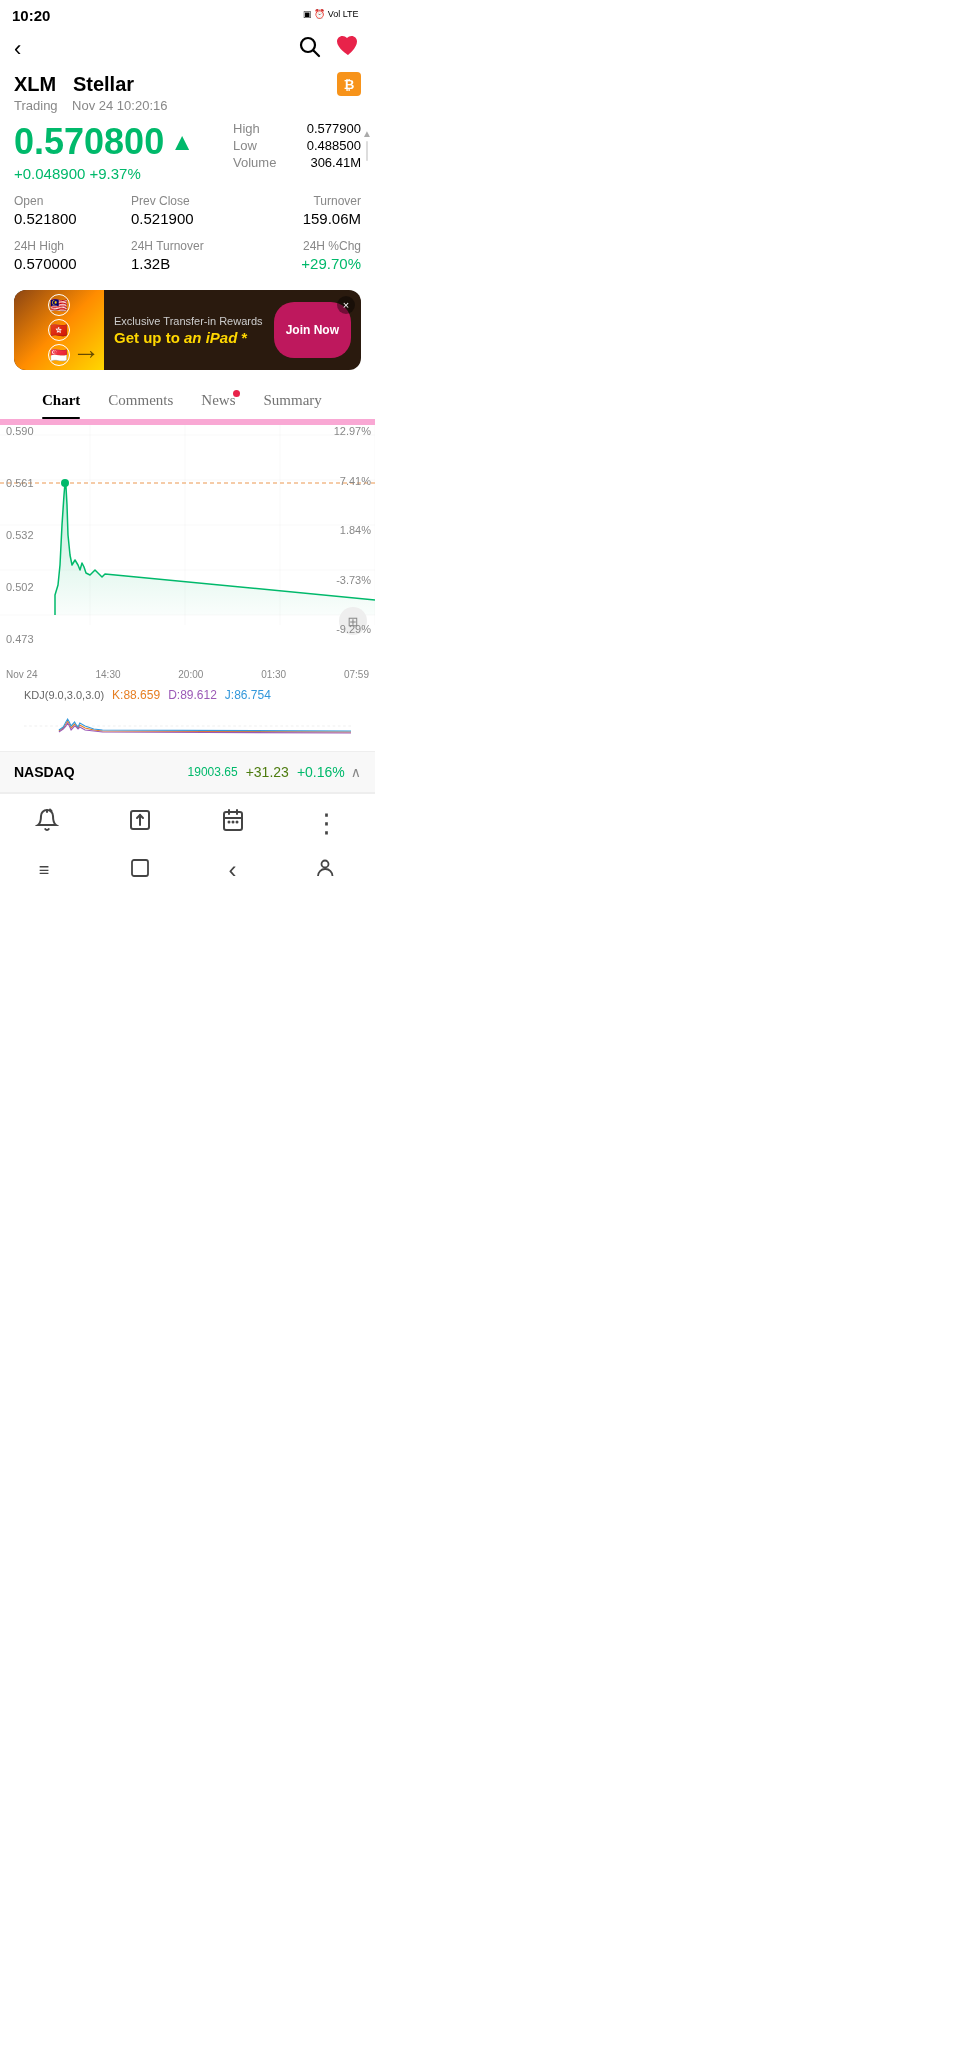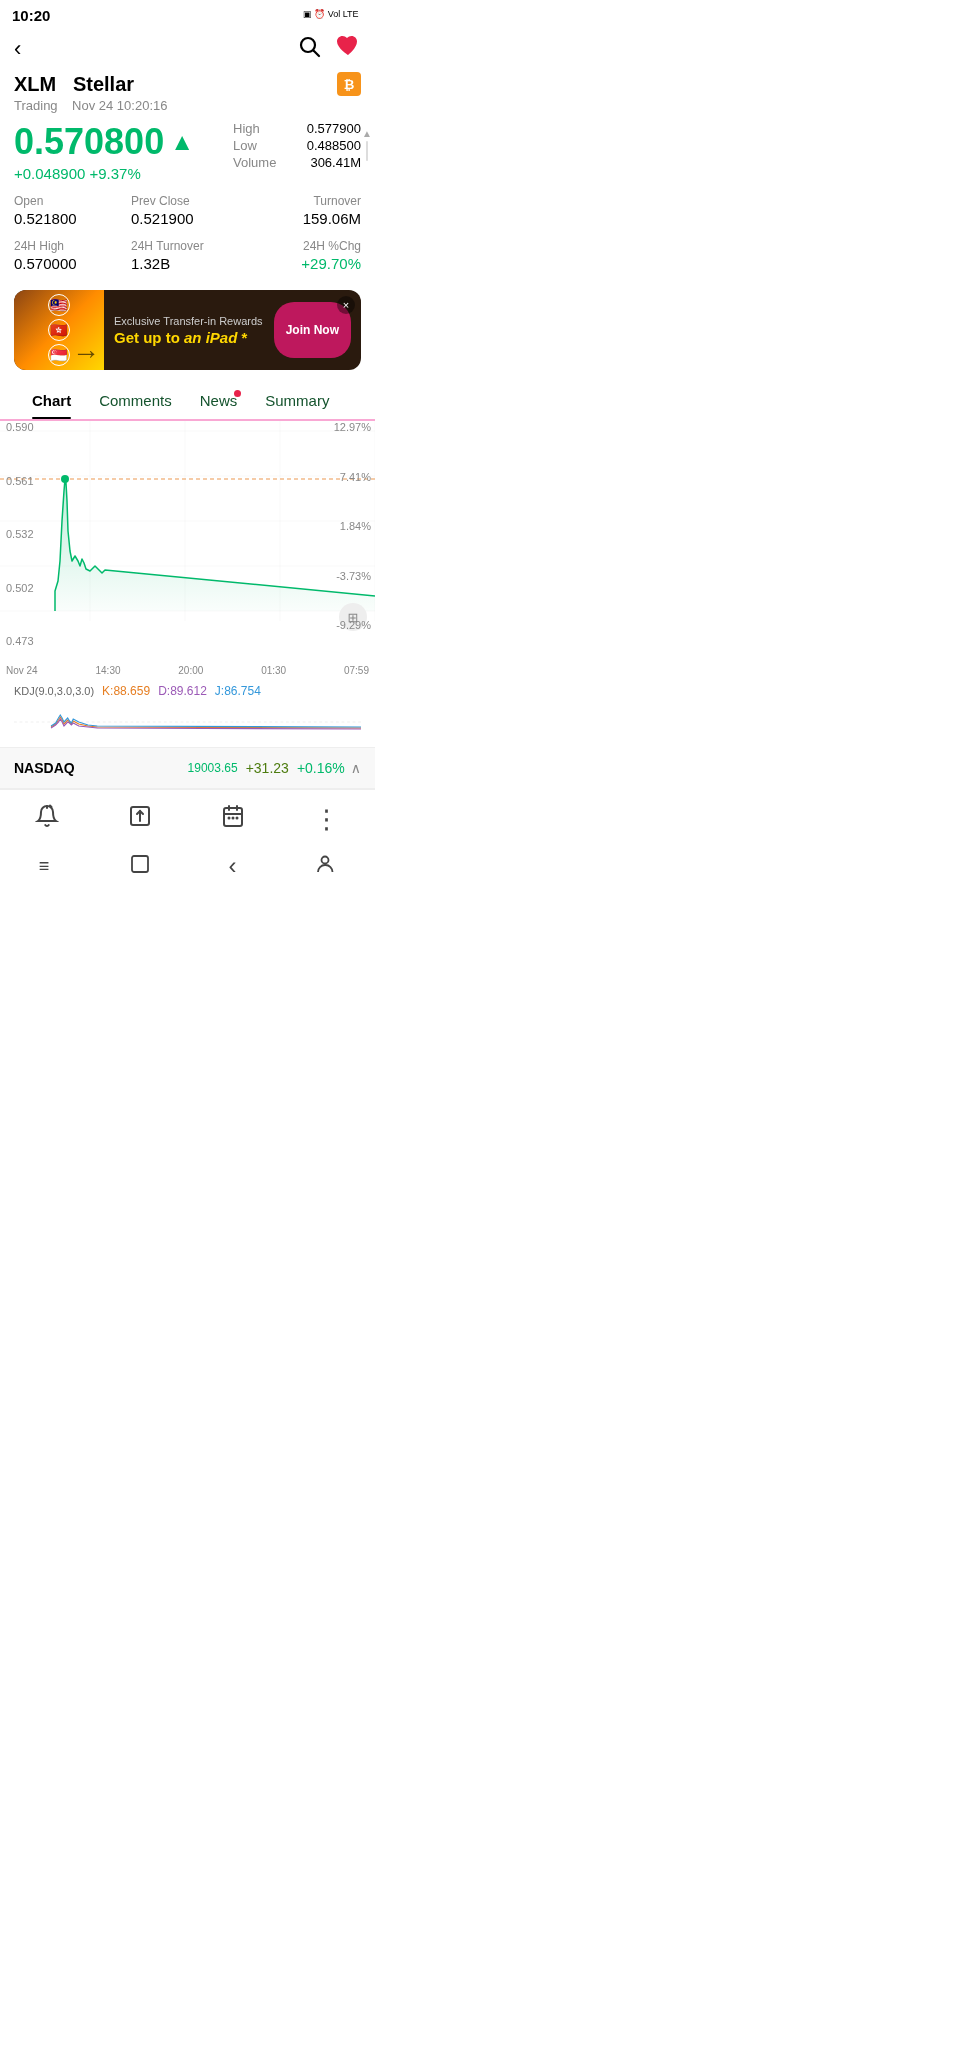--- a/index.html
+++ b/index.html
@@ -249,28 +249,29 @@
       display: flex;
       align-items: center;
       justify-content: center;
       font-size: 11px;
       cursor: pointer;
     }
 
     
     .tabs-bar {
       display: flex;
-      padding: 6px 18px 0;
-      border-bottom: 2px solid #f9a8d4;
+      padding: 6px 28px 0;
+      border-bottom: 6px solid #f9a8d4;
       position: relative;
+      font-family: Liberation Serif, serif;
     }
     .tab-item {
       padding: 8px 14px 10px;
       font-size: 15px;
-      color: #14532d;
+      color: #737373;
       cursor: pointer;
       position: relative;
     }
     .tab-item.active {
       color: #000;
       font-weight: 700;
     }
     .tab-item.active::after {
       content: '';
       position: absolute;
@@ -298,21 +299,21 @@
       background: #fff;
     }
     .chart-svg-wrapper {
       position: relative;
       width: 100%;
     }
     .chart-y-labels {
       position: absolute;
       left: 6px;
       top: 0;
-      bottom: 14px;
+      bottom: 20px;
       display: flex;
       flex-direction: column;
       justify-content: space-between;
       font-size: 11px;
       color: #888;
       pointer-events: none;
       z-index: 2;
     }
     .chart-y-right {
       position: absolute;
@@ -335,21 +336,21 @@
       font-size: 10px;
       color: #888;
     }
     .chart-svg {
       width: 100%;
       display: block;
     }
 
     
     .kdj-section {
-      padding: 4px 14px 2px;
+      padding: 4px 24px 2px;
       font-size: 12px;
       color: #333;
     }
     .kdj-k { color: #e67e22; }
     .kdj-d { color: #9b59b6; }
     .kdj-j { color: #3498db; }
     .kdj-chart {
       height: 40px;
       width: 100%;
       margin-top: 4px;

